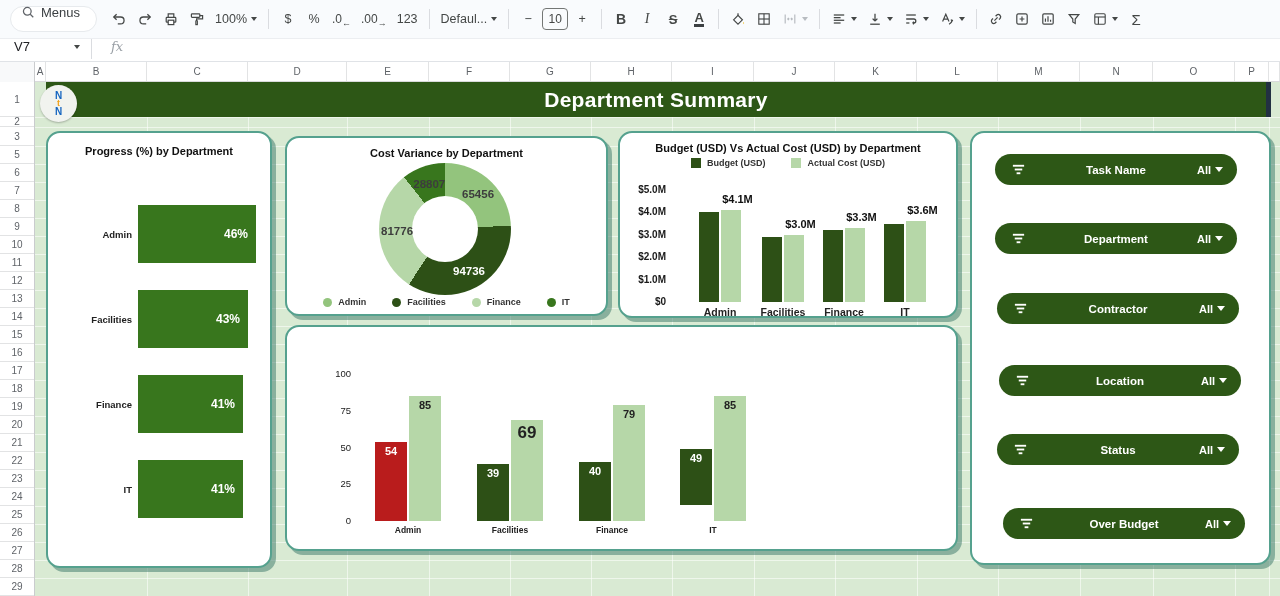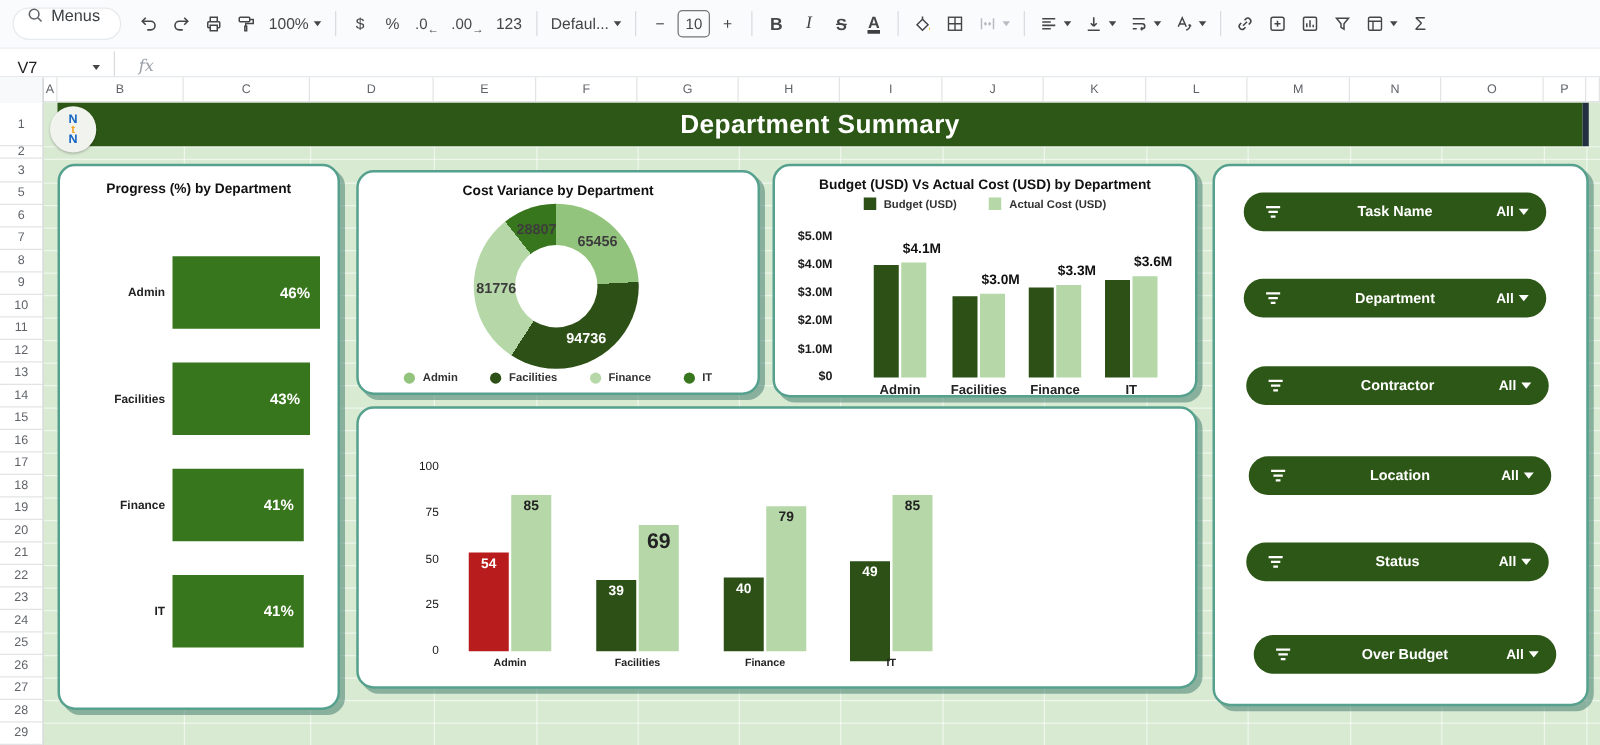--- a/index.html
+++ b/index.html
@@ -19,21 +19,21 @@
   .ital-i { font-style:italic; font-family:"Liberation Serif",serif; font-size:14px; }
   .strike-s { text-decoration:line-through; font-size:13px; font-weight:600; }
   .tcolor { font-size:13px; font-weight:600; border-bottom:3px solid #3c4043; line-height:13px; }
   .fsize-box { width:26px; height:22px; border:1px solid #747775; border-radius:4px; display:flex; align-items:center; justify-content:center; font-size:12px; }
   .numfmt { font-size:12px; font-weight:500; position:relative; }
   .numfmt small { font-size:9px; position:relative; top:3px; }
   .sigma { font-size:15px; }
   .dim { color:#b8bcc1; }
 
   
-  .formula-bar { position:absolute; top:38px; left:0; right:0; height:24px; background:#fff; border-top:1px solid #eceef1; border-bottom:1px solid #e0e3e7; display:flex; align-items:flex-end; padding:0 8px; }
+  .formula-bar { position:absolute; top:38px; left:0; right:0; height:24px; background:#fff; border-top:1px solid #eceef1; border-bottom:1px solid #e0e3e7; display:flex; align-items:flex-start; padding:0 8px; }
   .name-box { width:78px; display:flex; align-items:center; justify-content:space-between; font-size:13px; color:#202124; padding:0 6px; cursor:pointer; }
   .fx { font-family:"DejaVu Serif",serif; font-style:italic; font-size:13px; color:#9aa0a6; margin-left:14px; }
 
   
   .col-headers { position:absolute; top:62px; left:0; right:0; height:20px; display:flex; background:#fff; border-bottom:1px solid #d9dadb; }
   .corner { width:35px; height:20px; background:#f8f9fa; border-right:1px solid #caccce; flex:none; }
   .col-cell { flex:none; border-right:1px solid #e2e3e4; font-size:10px; color:#5f6368; display:flex; align-items:center; justify-content:center; cursor:pointer; }
   .row-gutter { position:absolute; top:82px; left:0; width:35px; bottom:0; background:#fff; border-right:1px solid #caccce; overflow:hidden; }
   .row-cell { border-bottom:1px solid #e2e3e4; font-size:10px; color:#5f6368; display:flex; align-items:center; justify-content:center; overflow:hidden; cursor:pointer; }
 
@@ -462,21 +462,21 @@
           <div class="bar-val" style="top: 3px; font-size: 17px; color: rgb(34, 34, 34);">69</div>
         </div>
         <div class="x-label" style="left: 223px; top: 198px; font-size: 8.5px;">Facilities</div>
         <div class="vbar" style="left: 292px; width: 32px; top: 135px; height: 59px; background: rgb(45, 80, 22);">
           <div class="bar-val" style="top: 3px; font-size: 11px; color: rgb(255, 255, 255);">40</div>
         </div>
         <div class="vbar" style="left: 326px; width: 32px; top: 78px; height: 116px; background: rgb(182, 215, 168);">
           <div class="bar-val" style="top: 3px; font-size: 11px; color: rgb(34, 34, 34);">79</div>
         </div>
         <div class="x-label" style="left: 325px; top: 198px; font-size: 8.5px;">Finance</div>
-        <div class="vbar" style="left: 393px; width: 32px; top: 122px; height: 80px; background: rgb(45, 80, 22);">
+        <div class="vbar" style="left: 393px; width: 32px; top: 122px; height: 56px; background: rgb(45, 80, 22);">
           <div class="bar-val" style="top: 3px; font-size: 11px; color: rgb(255, 255, 255);">49</div>
         </div>
         <div class="vbar" style="left: 427px; width: 32px; top: 69px; height: 125px; background: rgb(182, 215, 168);">
           <div class="bar-val" style="top: 3px; font-size: 11px; color: rgb(34, 34, 34);">85</div>
         </div>
         <div class="x-label" style="left: 426px; top: 198px; font-size: 8.5px;">IT</div>
       </div>
 
     <div class="card" id="cardFilters" style="left:935px; top:49px; width:301px; height:434px;">
         <div class="pill" style="left: 23px; top: 21px; width: 242px;">

